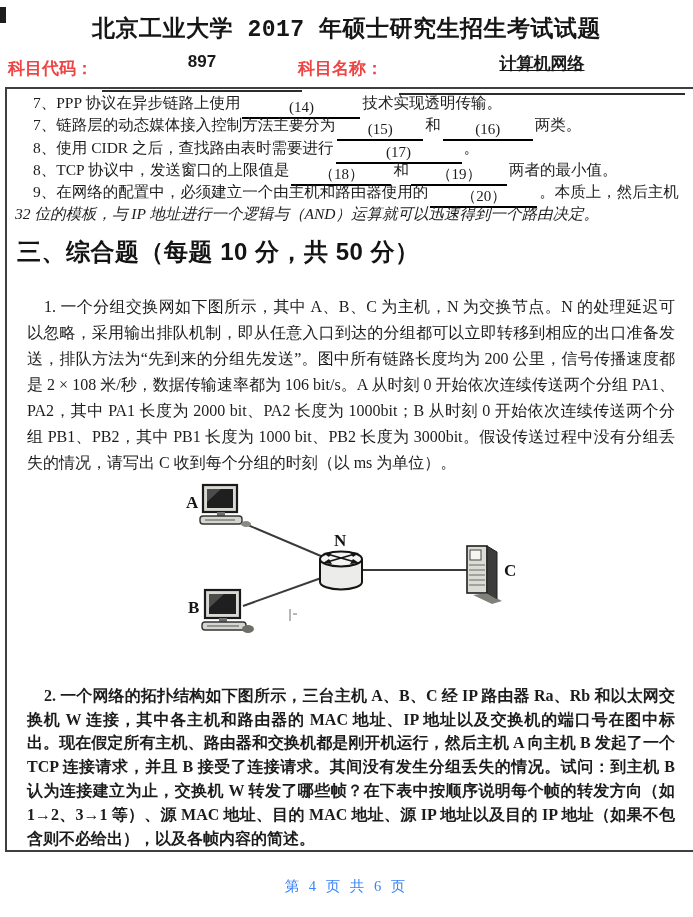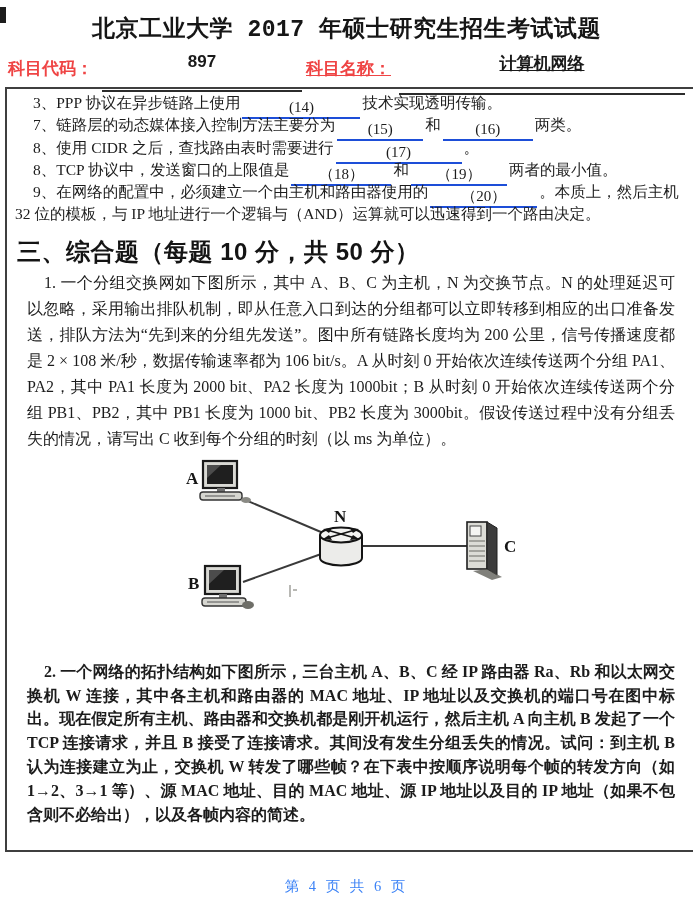--- a/index.html
+++ b/index.html
@@ -13,52 +13,52 @@
     position:absolute;top:13px;left:0;width:100%;text-align:center;margin:0;
     font-family:Liberation Mono, monospace;
     font-weight:bold;font-size:23px;letter-spacing:0.5px;color:#161616;
   }
   .subj-label{
     position:absolute;top:57px;
     font-family:"Liberation Sans","DejaVu Sans",sans-serif;
     font-weight:bold;font-size:17px;color:#ef4444;
   }
   .lbl-code{left:8px;}
-  .lbl-name{left:306px;text-decoration:underline;}
+  .lbl-name{left:298px;}
   .subj-line{
     position:absolute;top:52px;text-align:center;
     border-bottom:2px solid #2c2c2c;padding-bottom:18px;
     font-weight:bold;font-size:17px;color:#191919;
     font-family:"Liberation Sans","DejaVu Sans",sans-serif;
   }
   .line-code{left:102px;width:200px;}
   .line-name{left:399px;width:286px;text-decoration:underline;}
   .box{
     position:absolute;left:5px;top:87px;width:670px;height:758px;
     border:2px solid #3f3f3f;background:transparent;
     padding:3px 8px 0 8px;
   }
   .fillq{
     white-space:nowrap;font-size:15.5px;line-height:22.3px;height:22.3px;
     margin-left:18px;color:#1c1c1c;
   }
-  .fillq.cont{margin-left:0;}
+  .fillq.cont{margin-left:0;font-style:italic;}
   .blank{
-    display:inline-block;border-bottom:2px solid #1d4ed8;text-align:center;
+    display:inline-block;border-bottom:2px solid #000000;text-align:center;
     height:20px;line-height:21px;vertical-align:-4px;margin:0 2px;
     font-size:15px;
   }
   .w118{width:118px}.w86{width:86px}.w90{width:90px}.w126{width:126px}
   .w100{width:100px}.w96{width:96px}.w107{width:107px}
   .sec{
     margin:10px 0 0 2px;font-family:"Liberation Sans","DejaVu Sans",sans-serif;
     font-weight:bold;font-size:24px;color:#141414;letter-spacing:0.5px;
   }
   .para{
-    margin:2px 10px 0 12px;font-size:16px;line-height:26px;
+    margin:26px 10px 0 12px;font-size:16px;line-height:26px;
     text-indent:17px;text-align:justify;color:#1c1c1c;
   }
   .para.p2{line-height:23.8px;margin-top:8px;font-weight:bold;}
   .diagram{position:relative;height:196px;margin-top:4px;}
   .diagram svg{position:absolute;left:0;top:0;}
   .node-label{font-family:"Liberation Serif","DejaVu Serif",serif;font-weight:bold;font-size:17px;fill:#161616;}
   .footer{
     position:absolute;top:877px;left:0;width:100%;text-align:center;
     font-size:14.5px;letter-spacing:3px;color:#3b82f6;
   }
@@ -70,21 +70,21 @@
 
 <h1 class="title">北京工业大学 2017 年硕士研究生招生考试试题</h1>
 
 <div class="subj-label lbl-code">科目代码：</div>
 <div class="subj-line line-code">897</div>
 <div class="subj-label lbl-name">科目名称：</div>
 <div class="subj-line line-name">计算机网络</div>
 
 <div class="box">
 
-  <div class="fillq"><span>3、PPP 协议在异步链路上使用</span><span class="blank w118">(14)</span><span>技术实现透明传输。</span></div>
+  <div class="fillq"><span>7、PPP 协议在异步链路上使用</span><span class="blank w118">(14)</span><span>技术实现透明传输。</span></div>
 
   <div class="fillq"><span>7、链路层的动态媒体接入控制方法主要分为</span><span class="blank w86">(15)</span><span>和</span><span class="blank w90">(16)</span><span>两类。</span></div>
 
   <div class="fillq"><span>8、使用 CIDR 之后，查找路由表时需要进行</span><span class="blank w126">(17)</span><span>。</span></div>
 
   <div class="fillq"><span>8、TCP 协议中，发送窗口的上限值是</span><span class="blank w100">（18）</span><span>和</span><span class="blank w96">（19）</span><span>两者的最小值。</span></div>
 
   <div class="fillq"><span>9、在网络的配置中，必须建立一个由主机和路由器使用的</span><span class="blank w107">（20）</span><span>。本质上，然后主机</span></div>
 
   <div class="fillq cont">32 位的模板，与 IP 地址进行一个逻辑与（AND）运算就可以迅速得到一个路由决定。</div>

